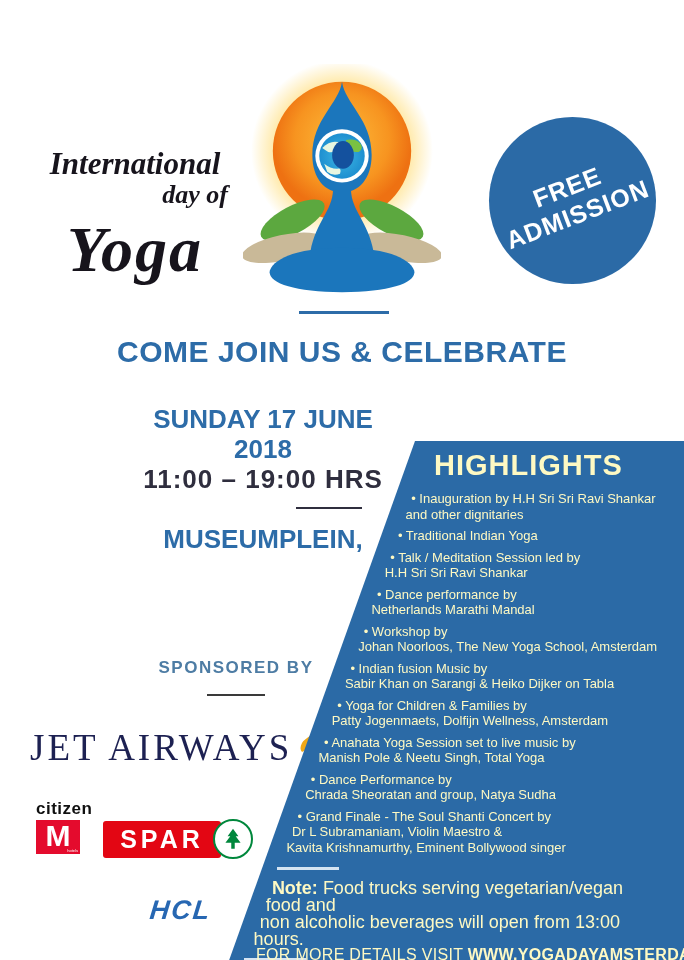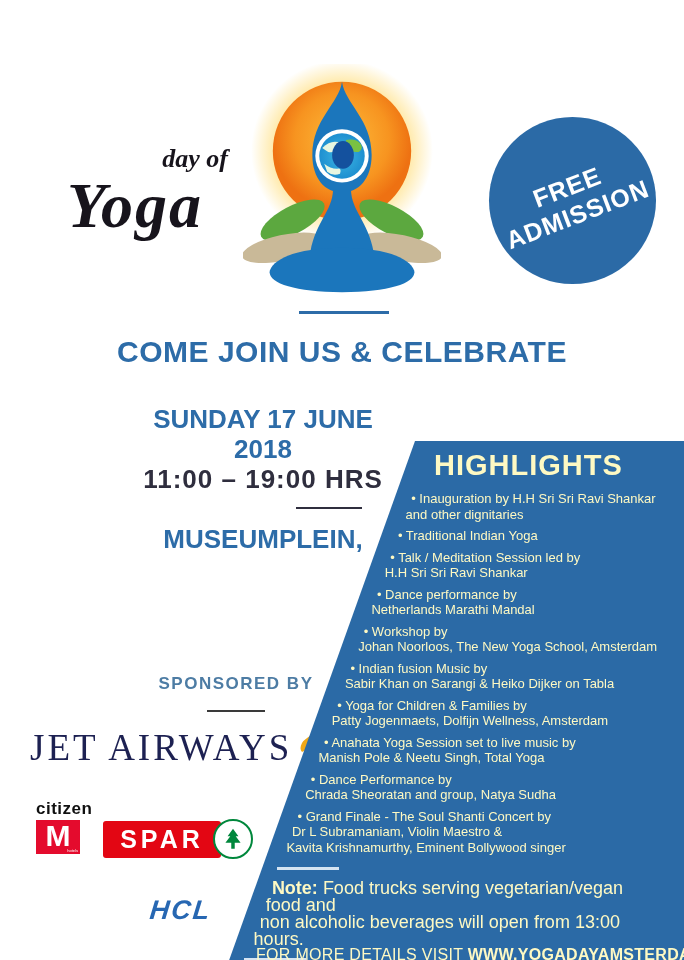--- a/index.html
+++ b/index.html
@@ -6,21 +6,21 @@
   body{
     width:684px;height:960px;position:relative;overflow:hidden;
     background:#ffffff;font-family:"Liberation Sans",sans-serif;
   }
 
   
   .script-logo{position:absolute;left:26px;top:146px;width:218px;text-align:center;
     color:#17141c;font-family:"Liberation Serif",serif;font-style:italic;font-weight:bold;}
   .script-l1{font-size:31px;line-height:36px;letter-spacing:0px;}
   .script-l2{font-size:26px;line-height:26px;text-align:right;padding-right:16px;}
-  .script-l3{font-size:64px;line-height:60px;margin-top:4px;letter-spacing:2px;}
+  .script-l3{font-size:64px;line-height:60px;margin-top:12px;letter-spacing:2px;}
 
   
   .art{position:absolute;left:243px;top:64px;}
   .art-underline{position:absolute;left:299px;top:311px;width:90px;height:3px;background:#2d6ca8;}
 
   
   .badge{position:absolute;left:489px;top:117px;width:167px;height:167px;border-radius:50%;
     background:#2b6aa6;display:flex;align-items:center;justify-content:center;}
   .badge-inner{transform:rotate(-21deg);text-align:center;color:#fff;font-weight:bold;
     font-size:25px;line-height:29px;letter-spacing:1px;}
@@ -30,21 +30,21 @@
     color:#2d6ca8;font-size:30px;font-weight:bold;letter-spacing:.5px;}
 
   
   .datetime{position:absolute;left:126px;top:404px;width:274px;text-align:center;}
   .date{color:#2d6ca8;font-size:26px;font-weight:bold;line-height:30px;}
   .time{color:#2f2e3e;font-size:26px;font-weight:bold;line-height:30px;letter-spacing:1px;}
   .date-rule{width:66px;height:2px;background:#2f2e3e;margin:13px 0 15px 170px;}
   .venue{color:#2d6ca8;font-size:26px;font-weight:bold;line-height:30px;}
 
   
-  .sponsored{position:absolute;left:140px;top:674px;width:192px;text-align:center;}
+  .sponsored{position:absolute;left:140px;top:658px;width:192px;text-align:center;}
   .sponsored-label{color:#4d7ca4;font-size:17px;font-weight:bold;letter-spacing:1.5px;}
   .sponsored-rule{width:58px;height:2px;background:#3a3a3a;margin:16px auto 0;}
 
   
   .jet{position:absolute;left:30px;top:720px;display:flex;align-items:center;}
   .jet-text{font-family:"Liberation Serif",serif;font-size:37px;color:#1d2152;letter-spacing:3px;}
   .jet-flame{margin-left:6px;margin-top:4px;}
 
   .citizenm{position:absolute;left:36px;top:800px;width:46px;}
   .citizen-word{font-size:17px;font-weight:bold;color:#101010;letter-spacing:.5px;line-height:18px;}
@@ -74,20 +74,21 @@
   .rule-row2{line-height:3px;margin:10px 0 0;}
   .rule{display:inline-block;width:62px;height:3px;background:#d5e4f2;vertical-align:top;}
   .note-line{font-size:18px;line-height:17px;}
   .note-label{font-weight:bold;}
   .panel-footer{position:absolute;left:256px;top:505px;font-size:16px;letter-spacing:.3px;white-space:nowrap;}
 </style>
 </head>
 <body>
 
 <div class="script-logo">
+  <div class="script-l1">International</div>
   <div class="script-l2">day of</div>
   <div class="script-l3">Yoga</div>
 </div>
 
 <div class="art">
   <svg width="198" height="252" viewBox="0 0 200 255">
     <defs>
       <radialGradient id="glow">
         <stop offset="55%" stop-color="#ffd24d" stop-opacity="0.85"></stop>
         <stop offset="100%" stop-color="#ffd24d" stop-opacity="0"></stop>

